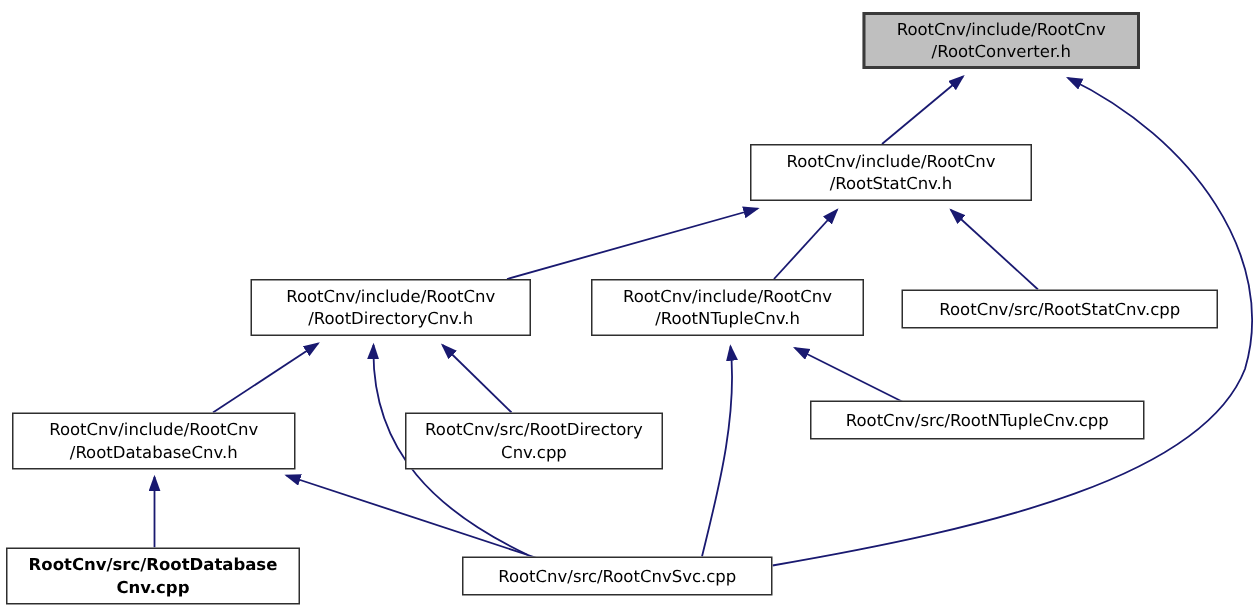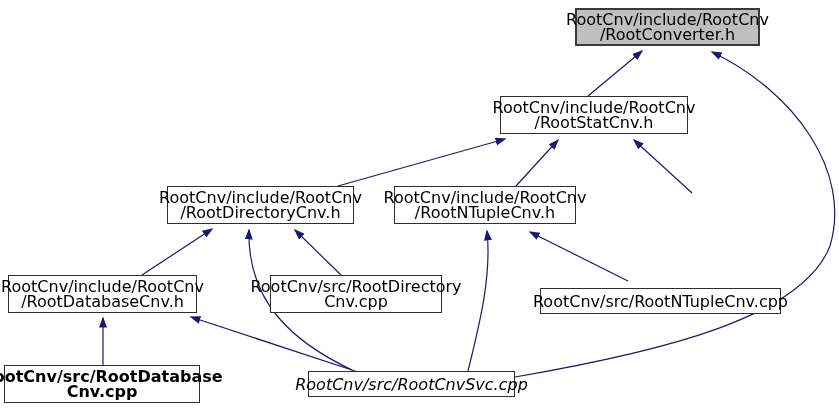--- a/index.html
+++ b/index.html
@@ -20,21 +20,21 @@
   .edge-layer{position:absolute;left:0;top:0;width:839px;height:409px;}
   .edge{stroke:var(--edge);stroke-width:1.2;fill:none;}
   #arrowhead path{fill:var(--edge);stroke:none;}
   .node{
     position:absolute;box-sizing:border-box;
     background:var(--node-fill);
     border:1px solid var(--node-border);
     color:var(--text);
     display:flex;align-items:center;justify-content:center;
     text-align:center;white-space:pre-line;
-    font-size:16px;line-height:15px;
+    font-size:11px;line-height:15px;
     cursor:pointer;
   }
   .node.highlight{
     background:var(--hl-fill);
     border:2px solid #3a3a3a;
   }
 </style>
 </head>
 <body>
 
@@ -65,27 +65,28 @@
 
   <div class="node" style="left:500px;top:96px;width:188px;height:38px;">RootCnv/include/RootCnv
 /RootStatCnv.h</div>
 
   <div class="node" style="left:167px;top:186px;width:187px;height:38px;">RootCnv/include/RootCnv
 /RootDirectoryCnv.h</div>
 
   <div class="node" style="left:394px;top:186px;width:182px;height:38px;">RootCnv/include/RootCnv
 /RootNTupleCnv.h</div>
 
+  <div class="node" style="left:601px;top:193px;width:211px;height:26px;">RootCnv/src/RootStatCnv.cpp</div>
 
   <div class="node" style="left:8px;top:275px;width:189px;height:38px;">RootCnv/include/RootCnv
 /RootDatabaseCnv.h</div>
 
   <div class="node" style="left:270px;top:275px;width:172px;height:38px;">RootCnv/src/RootDirectory
 Cnv.cpp</div>
 
-  <div class="node" style="left:540px;top:288px;width:241px;height:26px;">RootCnv/src/RootNTupleCnv.cpp</div>
+  <div class="node" style="left:540px;top:267px;width:223px;height:26px;">RootCnv/src/RootNTupleCnv.cpp</div>
 
   <div class="node" style="left:4px;top:365px;width:196px;height:38px;font-weight:bold;">RootCnv/src/RootDatabase
 Cnv.cpp</div>
 
-  <div class="node" style="left:308px;top:371px;width:207px;height:26px;font-style:italic;">RootCnv/src/RootCnvSvc.cpp</div>
+  <div class="node" style="left:308px;top:371px;width:207px;height:26px;">RootCnv/src/RootCnvSvc.cpp</div>
 
 </div>
 
 </body></html>

